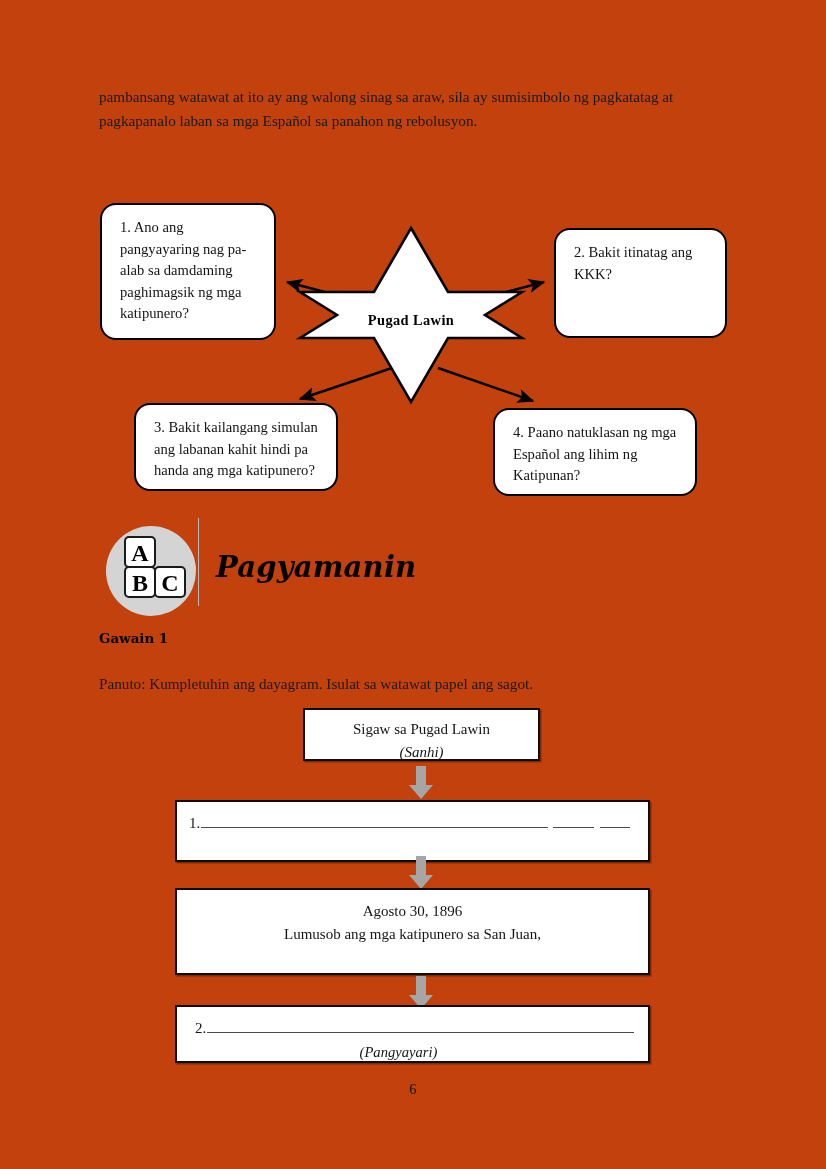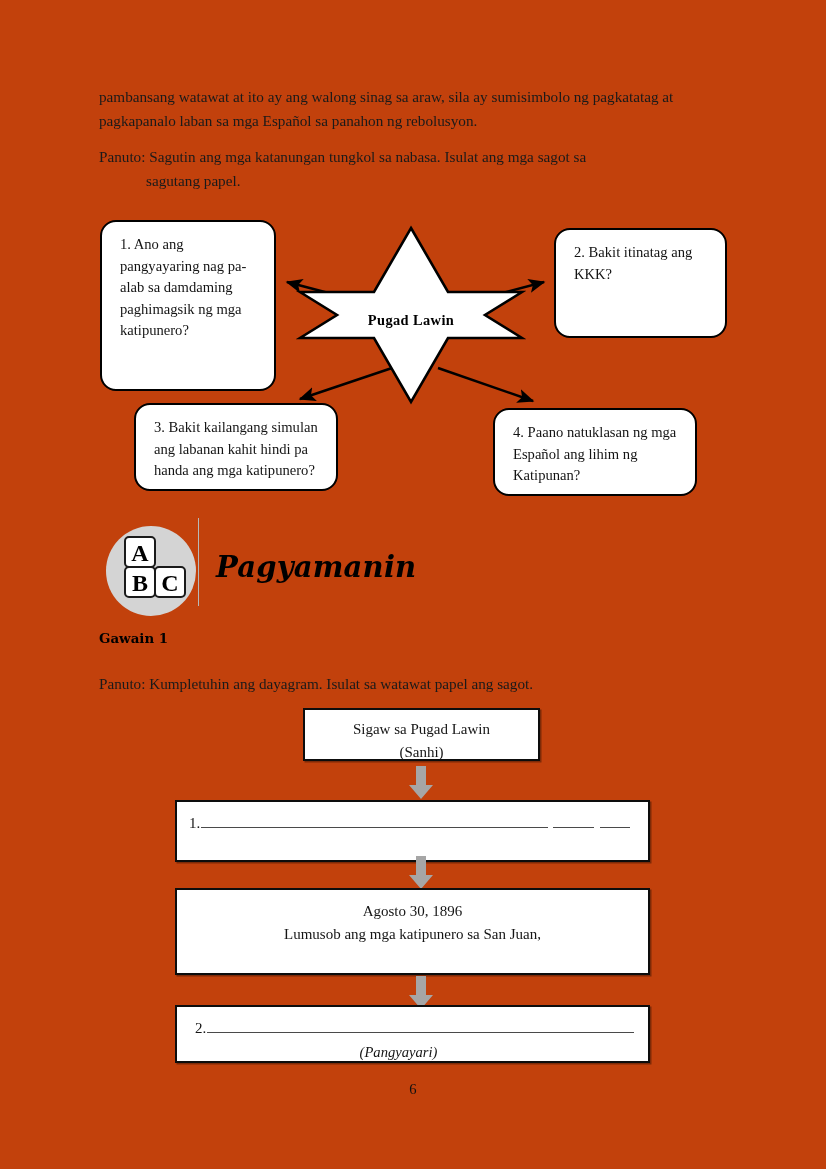--- a/index.html
+++ b/index.html
@@ -54,21 +54,21 @@
     position: absolute;
     border: 2.2px solid #000;
     border-radius: 16px;
     background: #ffffff;
     box-sizing: border-box;
     font-size: 14.6px;
     line-height: 21.5px;
     color: #141414;
     padding: 12px 14px 10px 18px;
   }
-  #qbox-1 { left: 100px; top: 30px;  width: 176px; height: 171px; }
+  #qbox-1 { left: 100px; top: 13px;  width: 176px; height: 137px; }
   #qbox-2 { left: 554px; top: 38px;  width: 173px; height: 110px; }
   #qbox-3 { left: 134px; top: 213px; width: 204px; height: 88px;  }
   #qbox-4 { left: 493px; top: 218px; width: 204px; height: 88px;  }
 
   #star-svg {
     position: absolute;
     left: 296px;
     top: 30px;
   }
   #star-label {
@@ -193,20 +193,21 @@
   #fbox-3 {
     left: 175px; top: 180px; width: 475px; height: 87px;
     padding-top: 10px;
   }
   #fbox-4 {
     left: 175px; top: 297px; width: 475px; height: 58px;
     text-align: left;
     padding: 10px 14px 0 18px;
   }
   .italic-caption {
+    font-style: italic;
     display: block;
   }
   .blank-row {
     display: flex;
     align-items: baseline;
     white-space: nowrap;
   }
   .blank-num { font-size: 15px; }
   .blank-line {
     flex: 1;
@@ -267,24 +268,20 @@
     color: #dcdcdc;
   }
 </style>
 </head>
 <body>
 
 <div id="page">
 
   <div class="para" id="intro-para">pambansang watawat at ito ay ang walong sinag sa araw, sila ay sumisimbolo ng pagkatatag at pagkapanalo laban sa mga Español sa panahon ng rebolusyon.</div>
 
-  <div class="para" id="panuto-1">
-    <span>Panuto: Sagutin ang mga katanungan tungkol sa nabasa. Isulat ang mga sagot sa</span>
-    <span class="indent-line">sagutang papel.</span>
-  </div>
 
   <div id="diagram">
 
     <svg id="arrows-svg" width="826" height="330">
       <defs>
         <marker id="ah" markerWidth="8" markerHeight="8" refX="6.4" refY="3" orient="auto">
           <path d="M0,0 L7,3 L0,6 L1.6,3 z" fill="#000"></path>
         </marker>
       </defs>
 

